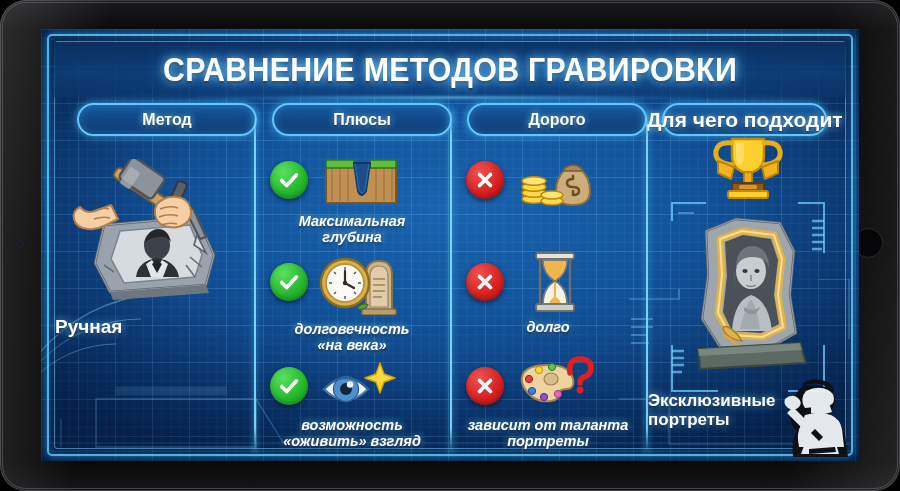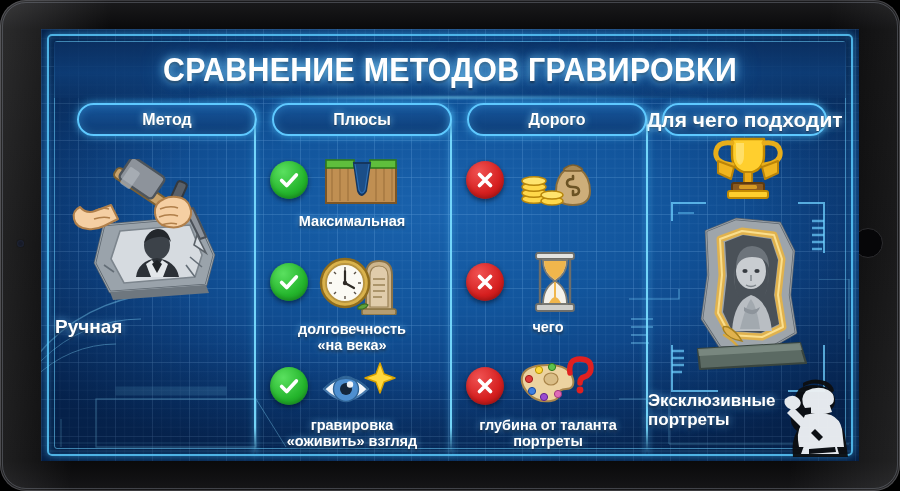--- a/index.html
+++ b/index.html
@@ -112,21 +112,21 @@
   }
 
   
   .col{ position:absolute; top:112px; }
   .cap{
     position:absolute; left:0; right:0; text-align:left; color:#fff; font-weight:bold;
     text-shadow:0 0 8px rgba(120,200,255,.85), 0 2px 3px rgba(0,8,25,.9); line-height:1.12;
   }
 
   
-  .row{ position:absolute; left:0; right:0; }
+  .row{ position:absolute; left:0; right:0;font-style:italic; }
   .mark{
     position:absolute; left:14px; top:0; width:38px; height:38px; border-radius:50%;
     display:flex; align-items:center; justify-content:center;
   }
   .mark.ok{ background:radial-gradient(circle at 35% 28%, #5ae05f, #24b52c 60%, #189622 100%);
             box-shadow:0 2px 5px rgba(0,15,35,.6), inset 0 -2px 4px rgba(0,0,0,.22); }
   .mark.no{ background:radial-gradient(circle at 35% 28%, #f05252, #d51f1f 60%, #ad1212 100%);
             box-shadow:0 2px 5px rgba(0,15,35,.6), inset 0 -2px 4px rgba(0,0,0,.22); }
   .mark svg{ width:22px; height:22px; }
   .rowicon{ position:absolute; }
@@ -257,20 +257,21 @@
           <g stroke="#a3763f" stroke-width="1.3">
             <path d="M8 10 L8 44 M16 10 L16 44 M24 10 L24 44 M52 10 L52 44 M60 10 L60 44 M68 10 L68 44"></path>
           </g>
           <rect x="2" y="3" width="28" height="8" fill="#5fbe3c" stroke="#2f7a1c" stroke-width="1.6"></rect>
           <rect x="46" y="3" width="26" height="8" fill="#5fbe3c" stroke="#2f7a1c" stroke-width="1.6"></rect>
           <path d="M30 6 L34 34 q3 8 8 0 L46 6 Z" fill="#1b4e88" stroke="#15365e" stroke-width="2"></path>
           <path d="M31 7 L35 33 q3 6 6 0 L45 7" fill="none" stroke="#2d6fb5" stroke-width="1.2"></path>
         </svg>
         <div class="rowcap" style="top:52px">
           <div>Максимальная</div>
+          <div>глубина</div>
         </div>
       </div>
 
       <div class="row" style="top:122px;height:100px">
         <div class="mark ok">
           <svg viewBox="0 0 24 24">
               <path d="M4 12.5 L9.5 18 L20 6.5" fill="none" stroke="#fff" stroke-width="4" stroke-linecap="round" stroke-linejoin="round"></path>
             </svg>
         </div>
         <svg class="rowicon" style="left:62px;top:-10px;width:82px;height:62px" viewBox="0 0 82 62">
@@ -306,21 +307,21 @@
         <svg class="rowicon" style="left:62px;top:-10px;width:80px;height:54px" viewBox="0 0 80 54">
           <path d="M6 32 q22 -22 44 0 q-22 22 -44 0Z" fill="#f3f7fb" stroke="#4a7cae" stroke-width="2"></path>
           <circle cx="28" cy="32" r="12.5" fill="#4e8fd0"></circle>
           <circle cx="28" cy="32" r="12.5" fill="none" stroke="#2f6395" stroke-width="1.4"></circle>
           <circle cx="28" cy="32" r="6" fill="#14263c"></circle>
           <circle cx="32" cy="27.5" r="3.2" fill="#fff" opacity=".92"></circle>
           <path d="M6 32 q22 -22 44 0" fill="none" stroke="#2f6395" stroke-width="2"></path>
           <path d="M62 6 l4 11 l11 4 l-11 4 l-4 11 l-4 -11 l-11 -4 l11 -4Z" fill="#ffd83d" stroke="#d8a200" stroke-width="1.4" stroke-linejoin="round"></path>
         </svg>
         <div class="rowcap" style="top:50px">
-          <div>гравировка</div>
+          <div>возможность</div>
           <div>«оживить» взгляд</div>
         </div>
       </div>
     </div>
 
     <div class="col" style="left:411px;width:192px;height:318px">
 
       <div class="row" style="top:20px;height:98px">
         <div class="mark no">
           <svg viewBox="0 0 24 24">
@@ -353,21 +354,21 @@
         <svg class="rowicon" style="left:76px;top:-12px;width:54px;height:62px" viewBox="0 0 54 62">
           <rect x="8" y="2" width="38" height="6" rx="2" fill="#e3e3e0" stroke="#6e6e6a" stroke-width="1.8"></rect>
           <rect x="8" y="53" width="38" height="7" rx="2" fill="#cfcfcb" stroke="#6e6e6a" stroke-width="1.8"></rect>
           <path d="M12 8 L12 53 M42 8 L42 53" stroke="#6e6e6a" stroke-width="2.4" fill="none"></path>
           <path d="M15 9 q0 14 12 21 q-12 7 -12 23 h24 q0 -16 -12 -23 q12 -7 12 -21Z" fill="#f5f2ea" stroke="#7a7a74" stroke-width="1.8"></path>
           <path d="M16 10 q0 12 11 19 q11 -7 11 -19Z" fill="#f0b64c"></path>
           <path d="M21 52 q6 -12 12 0Z" fill="#f0b64c"></path>
           <path d="M27 31 L27 47" stroke="#f0b64c" stroke-width="2"></path>
         </svg>
         <div class="rowcap" style="top:56px">
-          <div>чего</div>
+          <div>долго</div>
         </div>
       </div>
 
       <div class="row" style="top:226px;height:92px">
         <div class="mark no">
           <svg viewBox="0 0 24 24">
               <path d="M6 6 L18 18 M18 6 L6 18" fill="none" stroke="#fff" stroke-width="4" stroke-linecap="round"></path>
             </svg>
         </div>
         <svg class="rowicon" style="left:66px;top:-14px;width:78px;height:58px" viewBox="0 0 78 58">
@@ -376,21 +377,21 @@
           <circle cx="21" cy="17" r="3.6" fill="#ffd83d" stroke="#b89200" stroke-width="1"></circle>
           <circle cx="34" cy="14" r="3.6" fill="#5ec24e" stroke="#2f7a1c" stroke-width="1"></circle>
           <circle cx="11" cy="26" r="3.6" fill="#e03d3d" stroke="#9f1d1d" stroke-width="1"></circle>
           <circle cx="14" cy="38" r="3.6" fill="#3d7fe0" stroke="#1d4a9f" stroke-width="1"></circle>
           <circle cx="26" cy="44" r="3.6" fill="#9a4ad0" stroke="#62228f" stroke-width="1"></circle>
           <circle cx="40" cy="41" r="3.6" fill="#e06bb8" stroke="#a33a7e" stroke-width="1"></circle>
           <path d="M52 20 q-2 -14 10 -14 q11 0 11 9 q0 7 -7 9 q-4 1 -4 6" fill="none" stroke="#e02020" stroke-width="5.5" stroke-linecap="round"></path>
           <circle cx="62" cy="37" r="3.4" fill="#e02020"></circle>
         </svg>
         <div class="rowcap" style="top:50px">
-          <div>глубина от таланта</div>
+          <div>зависит от таланта</div>
           <div>портреты</div>
         </div>
       </div>
     </div>
 
     <div class="col" style="left:607px;top:104px;width:200px;height:326px">
 
       <svg style="position:absolute;left:58px;top:0px;width:84px;height:72px" viewBox="0 0 84 72">
         <path d="M26 6 h32 v16 q0 16 -16 18 q-16 -2 -16 -18Z" fill="#ffcf2e" stroke="#c48b00" stroke-width="2.4" stroke-linejoin="round"></path>
         <path d="M26 10 q-14 -2 -16 8 q-2 12 16 14" fill="none" stroke="#e8ae1a" stroke-width="5" stroke-linecap="round"></path>

